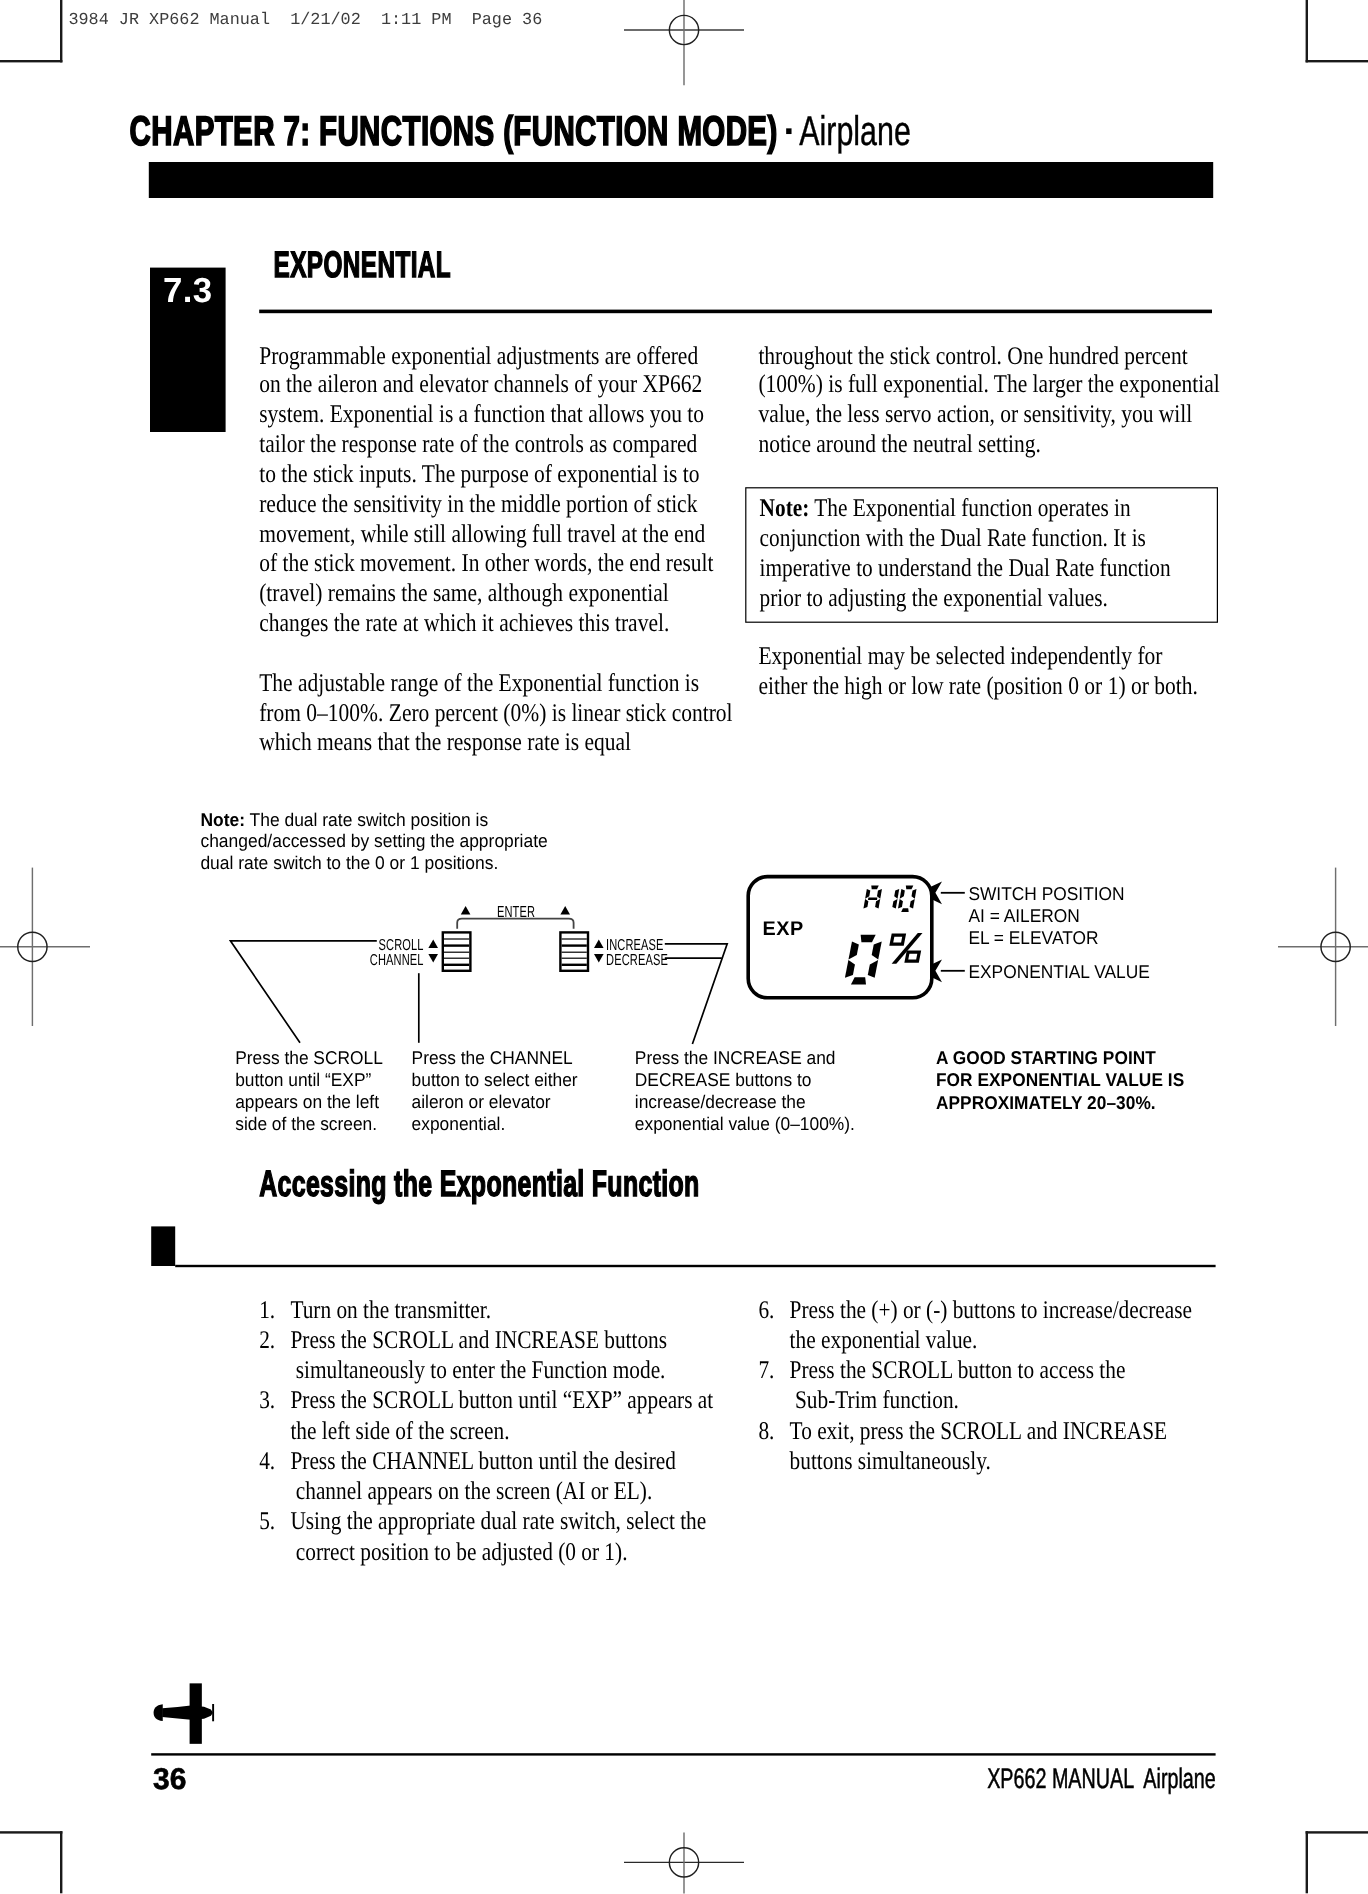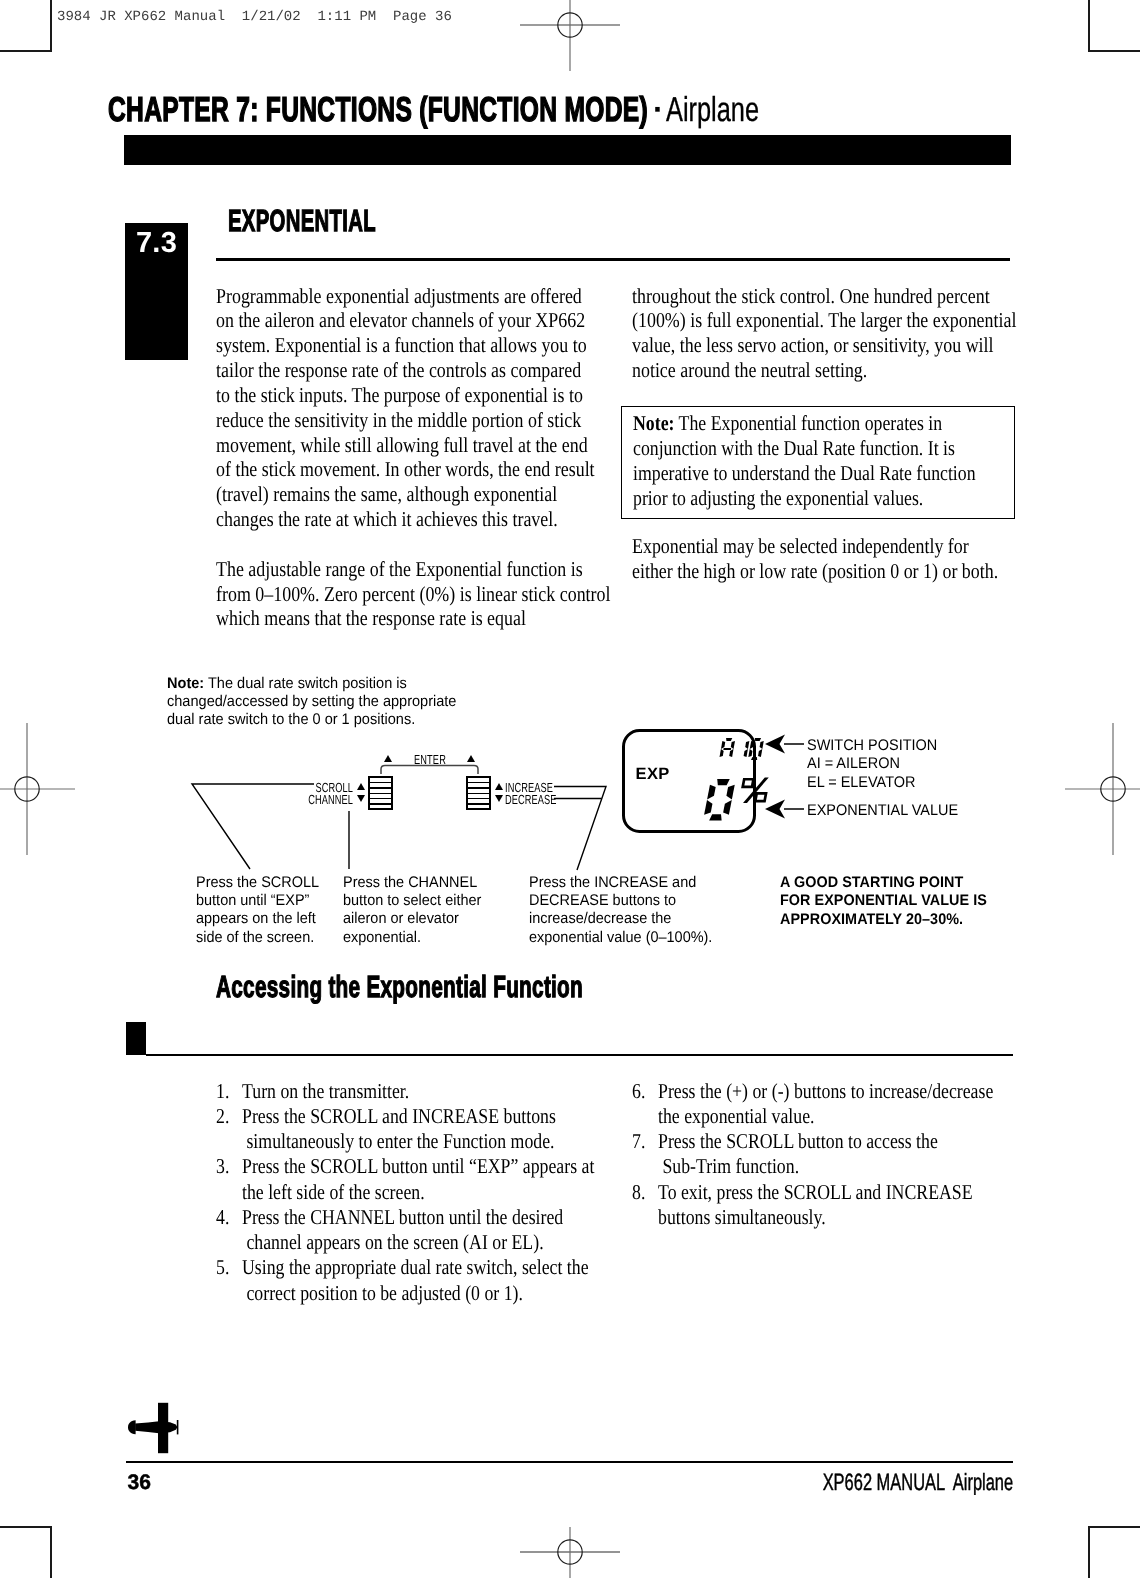--- a/index.html
+++ b/index.html
@@ -89,21 +89,21 @@
 
   .btn-ribbed{position:absolute;width:24.5px;height:33.5px;border:2.2px solid #000;background:#fff;}
   .btn-ribbed i{position:absolute;left:0;width:100%;height:1.35px;background:#000;}
   .btn-ribbed i:nth-child(1){top:4.1px;}
   .btn-ribbed i:nth-child(2){top:9.4px;}
   .btn-ribbed i:nth-child(3){top:14.7px;}
   .btn-ribbed i:nth-child(4){top:20.0px;}
   .btn-ribbed i:nth-child(5){top:25.3px;}
 
   
-  #lcd{position:absolute;left:622px;top:729px;width:134px;height:104px;
+  #lcd{position:absolute;left:622px;top:729px;width:156px;height:104px;
        border:3.9px solid #000;border-radius:17.5px;background:#fff;}
   #lcd-mode{position:absolute;left:10.5px;top:32.5px;font-weight:bold;font-size:16.5px;
        line-height:18px;letter-spacing:0.4px;font-family:"Liberation Sans",sans-serif;}
   #lcd-chan{position:absolute;left:94.0px;top:5.5px;}
   #lcd-val{position:absolute;left:78px;top:46.8px;}
   #lcd-pct{position:absolute;left:112px;top:44.5px;}
 
   
   #acc-box{position:absolute;left:126px;top:1022px;width:20px;height:33px;background:#000;}
   #acc-title{position:absolute;left:215.5px;top:972px;line-height:30px;}
@@ -116,21 +116,21 @@
      transform:scaleX(0.839);transform-origin:0 0;}
   #steps-left{left:215.8px;top:1078.5px;width:460px;}
   #steps-right{left:631.8px;top:1078.5px;width:460px;}
   .step{position:relative;padding-left:31px;}
   .step .n{position:absolute;left:0;top:0;}
   .step .t{display:block;}
   .step .t .ln{display:block;white-space:pre;}
 
   
   #footer-rule{position:absolute;left:125.8px;top:1460.8px;width:887px;height:2.4px;background:#000;}
-  #footer-page{position:absolute;left:127.5px;top:1471px;font-weight:bold;font-size:21px;
+  #footer-page{position:absolute;left:127.5px;top:1471px;font-weight:bold;font-size:25px;
      line-height:24px;font-family:"Liberation Sans",sans-serif;
      -webkit-text-stroke:0.5px #000;paint-order:stroke fill;}
   #footer-manual{position:absolute;left:0;top:1470px;width:1013px;text-align:right;
      line-height:24px;}
   #footer-manual .cnd{font-weight:400;font-size:23.5px;line-height:24px;white-space:pre;
      transform:scaleX(0.70);transform-origin:100% 50%;
      -webkit-text-stroke:0.45px #000;paint-order:stroke fill;}
 </style>
 </head>
 <body>

